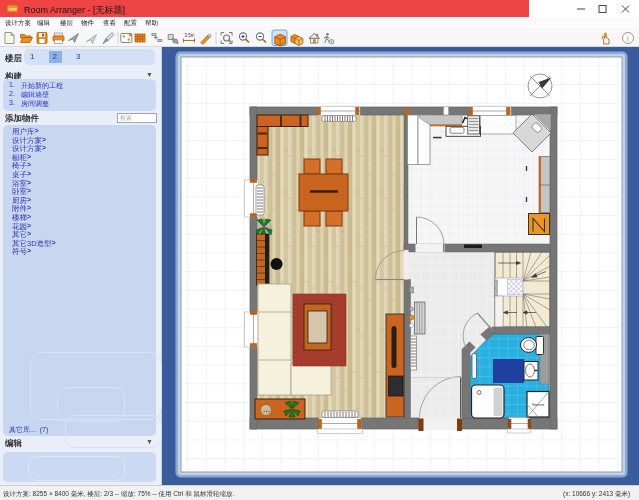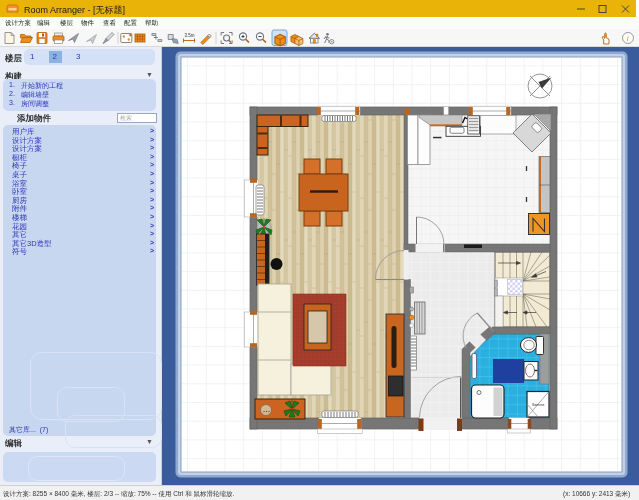--- a/index.html
+++ b/index.html
@@ -1,27 +1,27 @@
 <!DOCTYPE html>
 <html><head><meta charset="utf-8"><style>
 *{margin:0;padding:0;box-sizing:border-box}
 html,body{width:639px;height:500px;overflow:hidden;font-family:"Liberation Sans",sans-serif}
 .abs{position:absolute}
-#title{left:0;top:0;width:636px;height:17px;background:#eab308;}
+#title{left:0;top:0;width:529px;height:17px;background:#ef4444;}
 #title .txt{position:absolute;left:24px;top:4px;font-size:9px;color:#1a1a1a}
 #menu{left:0;top:17px;width:639px;height:12px;background:#fbfbfb}
 #menu span{position:absolute;top:2px;font-size:6.5px;color:#222}
 #toolbar{left:0;top:29px;width:639px;height:18px;background:#f7f7f7;border-bottom:1px solid #d9d9d9}
 #panel{left:0;top:47px;width:162px;height:438px;background:#e9eef9;border-right:1px solid #c3cfe4}
 #canvas{left:162px;top:47px;width:477px;height:438px;background:#3a5c9d}
 #status{left:0;top:485px;width:639px;height:15px;background:#f1f1f1;border-top:1px solid #cfcfcf;font-size:6.5px;color:#333}
 .hdr{position:absolute;font-size:8.5px;color:#333;font-weight:bold}
 .blue{color:#2b35b8}
 .box{position:absolute;background:#cbd9f2;border-radius:5px}
-.cat{position:absolute;left:12px;right:7px;font-size:7.5px;color:#2b35b8;display:flex;justify-content:space-between}
+.cat{position:absolute;left:12px;right:7px;font-size:7.5px;color:#2b35b8;display:flex;}
 </style></head><body>
 <div class="abs" id="title">
  <svg class="abs" style="left:6px;top:4px" width="13" height="9" viewBox="0 0 13 9">
       <path d="M1 8 L1 3 Q1 1 3 1 L10 1 Q12 1 12 3 L12 8 Z" fill="#f7941d" stroke="#c86a10" stroke-width="0.8"></path>
       <rect x="2.5" y="4" width="8" height="2.4" fill="#fff" opacity="0.55"></rect>
     </svg>
  <span class="txt">Room Arranger - [无标题]</span>
  <svg class="abs" style="left:577px;top:5px" width="58" height="8" viewBox="0 0 58 8">
       <path d="M0 4 H8" stroke="#444" stroke-width="1"></path>
       <rect x="22" y="0.5" width="7" height="7" fill="none" stroke="#444" stroke-width="1"></rect>
@@ -159,21 +159,21 @@
  <span class="abs blue" style="left:76px;top:5px;font-size:8px">3</span>
  <span class="hdr" style="left:5px;top:24px">构建</span>
  <span class="abs" style="left:146px;top:24px;font-size:7px;color:#555">▼</span>
  <div class="box" style="left:3px;top:32px;width:153px;height:32px"></div>
  <span class="abs blue" style="left:9px;top:33.5px;font-size:7px">1.</span>
     <span class="abs blue" style="left:21px;top:33.5px;font-size:7px">开始新的工程</span>
  <span class="abs blue" style="left:9px;top:42.8px;font-size:7px">2.</span>
     <span class="abs blue" style="left:21px;top:42.8px;font-size:7px">编辑墙壁</span>
  <span class="abs blue" style="left:9px;top:51.9px;font-size:7px">3.</span>
     <span class="abs blue" style="left:21px;top:51.9px;font-size:7px">房间调整</span>
- <span class="hdr" style="left:17px;top:66px">添加物件</span>
+ <span class="hdr" style="left:5px;top:66px">添加物件</span>
  <div class="abs" style="left:117px;top:66px;width:40px;height:10px;background:#fff;border:1px solid #98a8c4;overflow:hidden">
       <span style="display:block;font-size:6px;color:#aaa;line-height:8px;padding-left:2px">检索</span>
     </div>
  <div class="box" style="left:3px;top:78px;width:153px;height:311px;background:#c8d7f0"></div>
  <div id="cats">
       <div class="cat" style="top:80px">
         <span>用户库</span>
         <span style="color:#2b35b8;font-weight:bold;font-size:7px">&gt;</span>
       </div>
       <div class="cat" style="top:88.6px">

